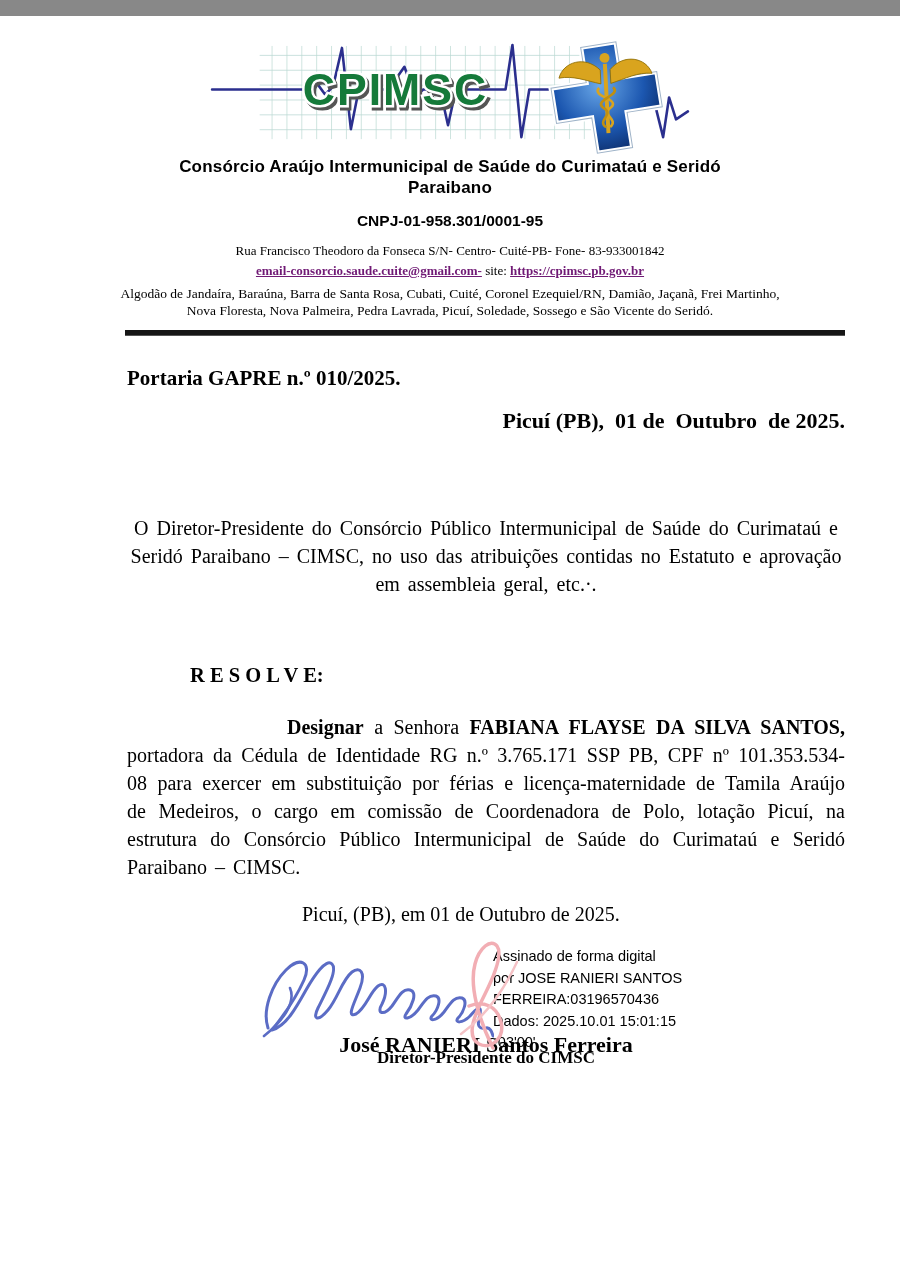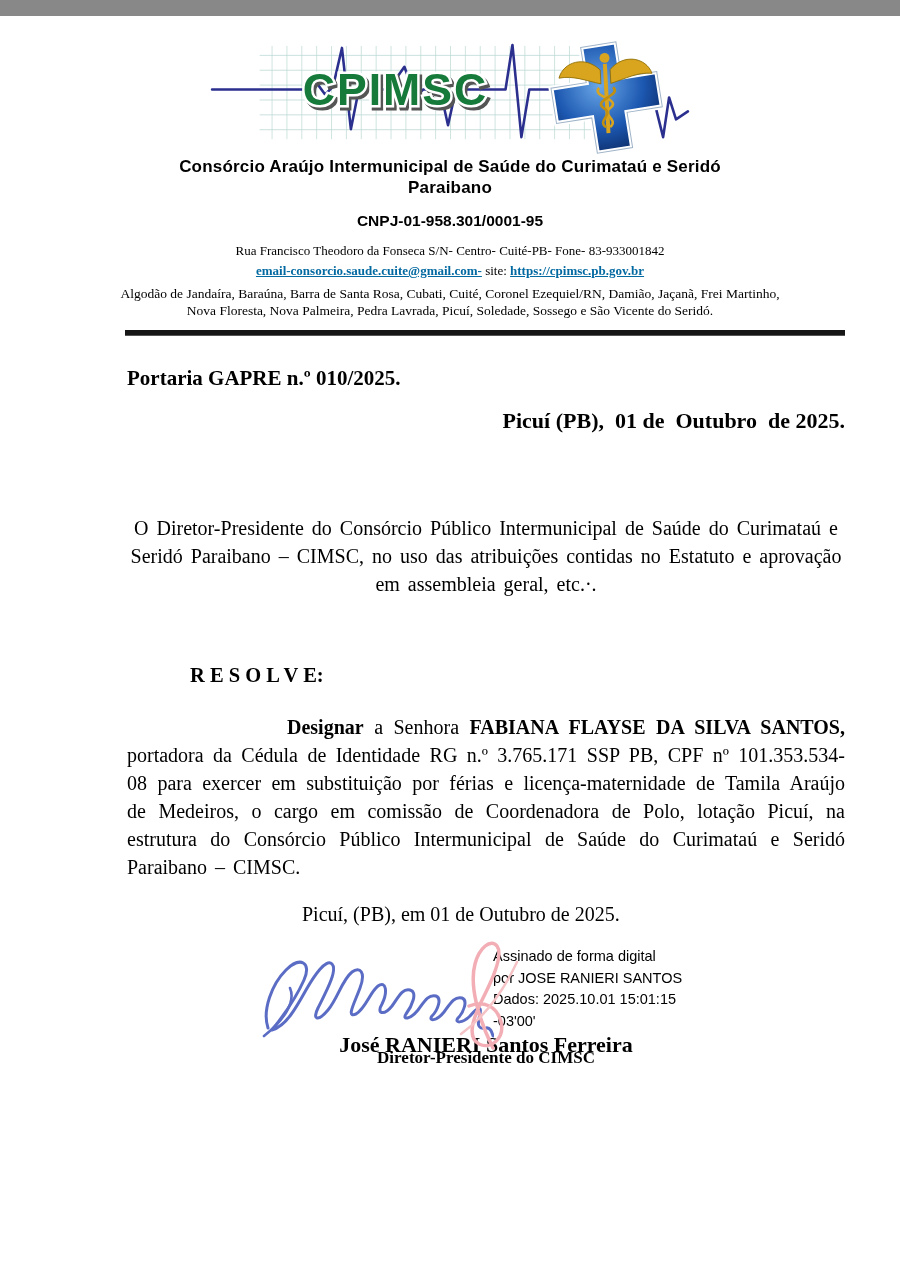--- a/index.html
+++ b/index.html
@@ -13,21 +13,21 @@
   .org-name {
     font-family:"Liberation Sans", sans-serif; font-weight:bold;
     font-size:17px; line-height:21px; margin-top:2px; letter-spacing:.2px;
   }
   .cnpj {
     font-family:"Liberation Sans", sans-serif; font-weight:bold;
     font-size:15.5px; margin-top:14px;
   }
   .address { font-size:13px; margin-top:13px; }
   .contact { font-size:13px; margin-top:4px; }
-  .contact a { color:#0369a1; font-weight:bold; text-decoration:underline; cursor:pointer; }
+  .contact a { color:#701a75; font-weight:bold; text-decoration:underline; cursor:pointer; }
   .contact .site-label { color:#000; font-weight:normal; }
   .munic { font-size:13.5px; line-height:17px; margin-top:6px; }
   .rule { height:5px; background:#161616; margin:11px 55px 0 125px; border-bottom:1px solid #555; }
 
   .doc { margin:0 55px 0 127px; font-size:19.5px; }
   .doc p { margin:0; }
   .portaria { margin-top:30px !important; font-weight:bold; font-size:21px; }
   .dateline { margin-top:17px !important; font-weight:bold; font-size:22px; text-align:right; white-space:pre-wrap; }
   .preamble { margin-top:80px !important; text-align:center; line-height:28px; word-spacing:3px; font-size:20px; }
   .resolve { margin:66px 0 0 63px !important; font-weight:bold; font-size:20.5px; }
@@ -134,20 +134,21 @@
       </svg>
 
       <svg class="flourish" width="78" height="115" viewBox="0 0 78 115">
         <path d="M44,112 C30,84 20,50 26,28 C30,12 42,2 48,10 C54,18 46,38 36,58 C26,78 16,100 30,108 C42,114 56,102 52,86 C48,70 34,64 20,70" fill="none" stroke="#f2aeb4" stroke-width="3.5" stroke-linecap="round"></path>
         <path d="M12,98 C34,82 54,56 68,26" fill="none" stroke="#f5c2c6" stroke-width="2.5" stroke-linecap="round"></path>
       </svg>
 
       <div class="digital">
         <div>Assinado de forma digital</div>
         <div>por JOSE RANIERI SANTOS</div>
+        <div>FERREIRA:03196570436</div>
         <div>Dados: 2025.10.01 15:01:15</div>
         <div>-03'00'</div>
       </div>
 
       <div class="signer-name">José RANIERI Santos Ferreira</div>
       <div class="signer-role">Diretor-Presidente do CIMSC</div>
     </div>
   </main>
 </div>
 

